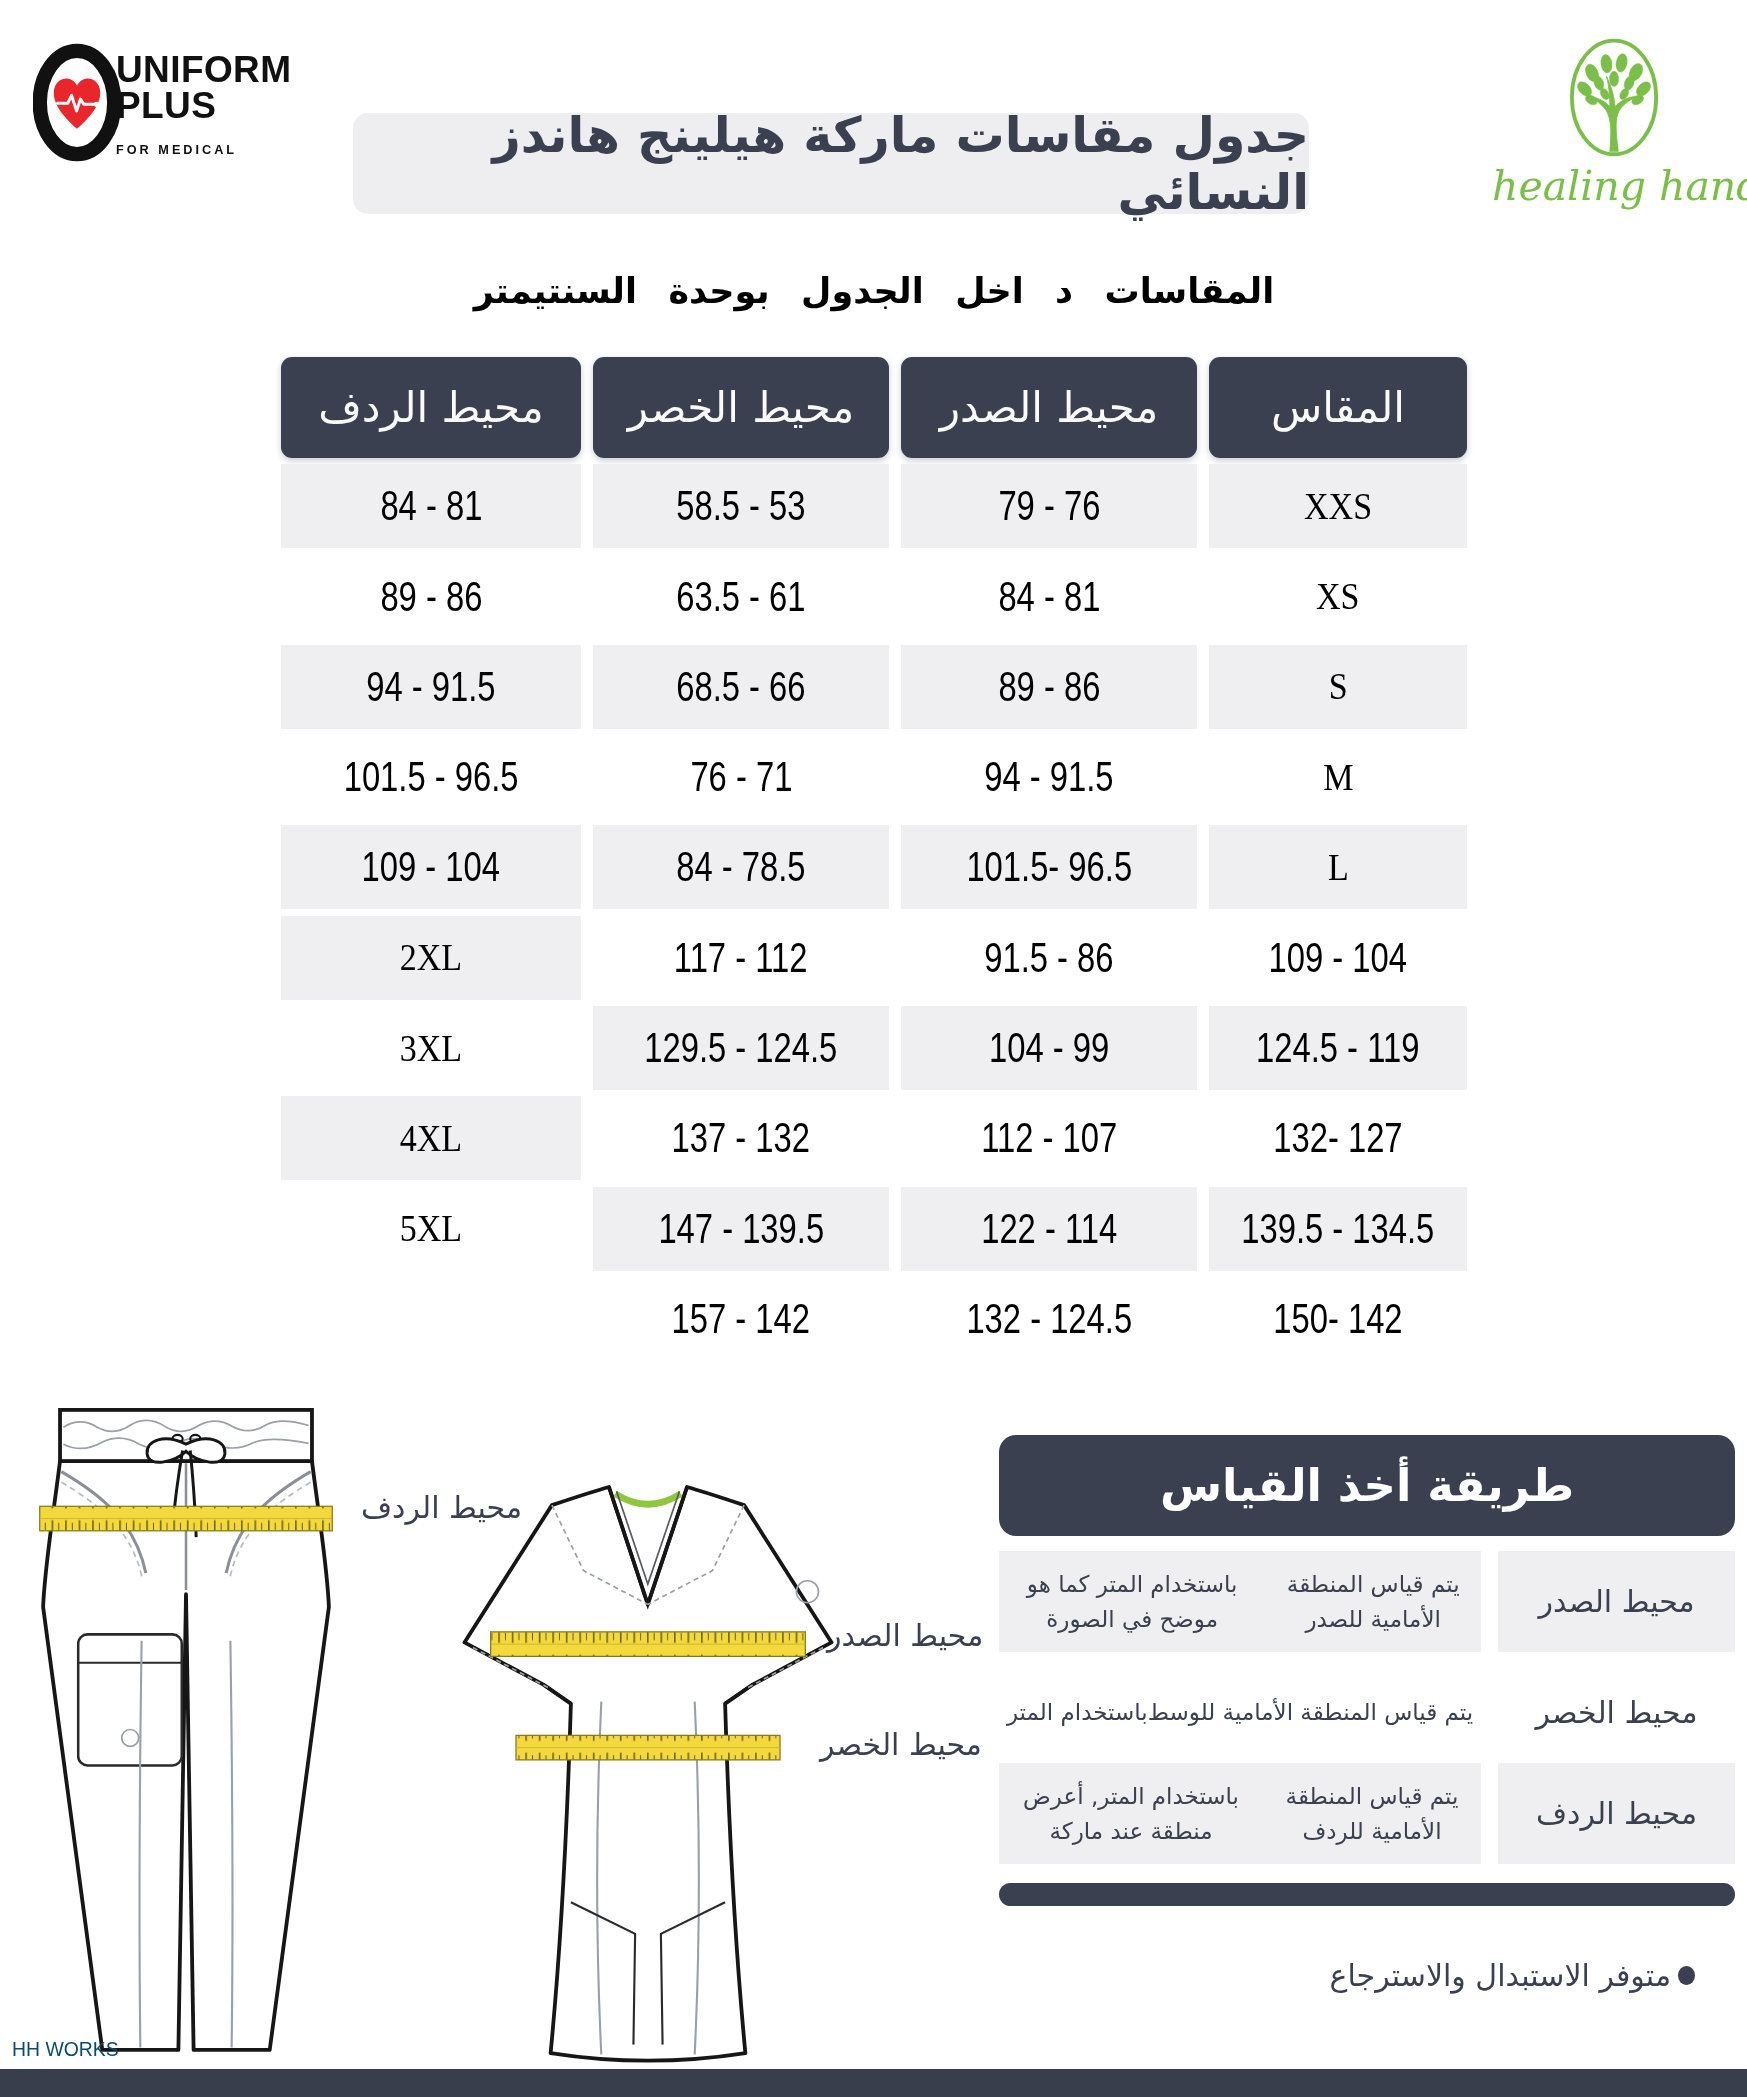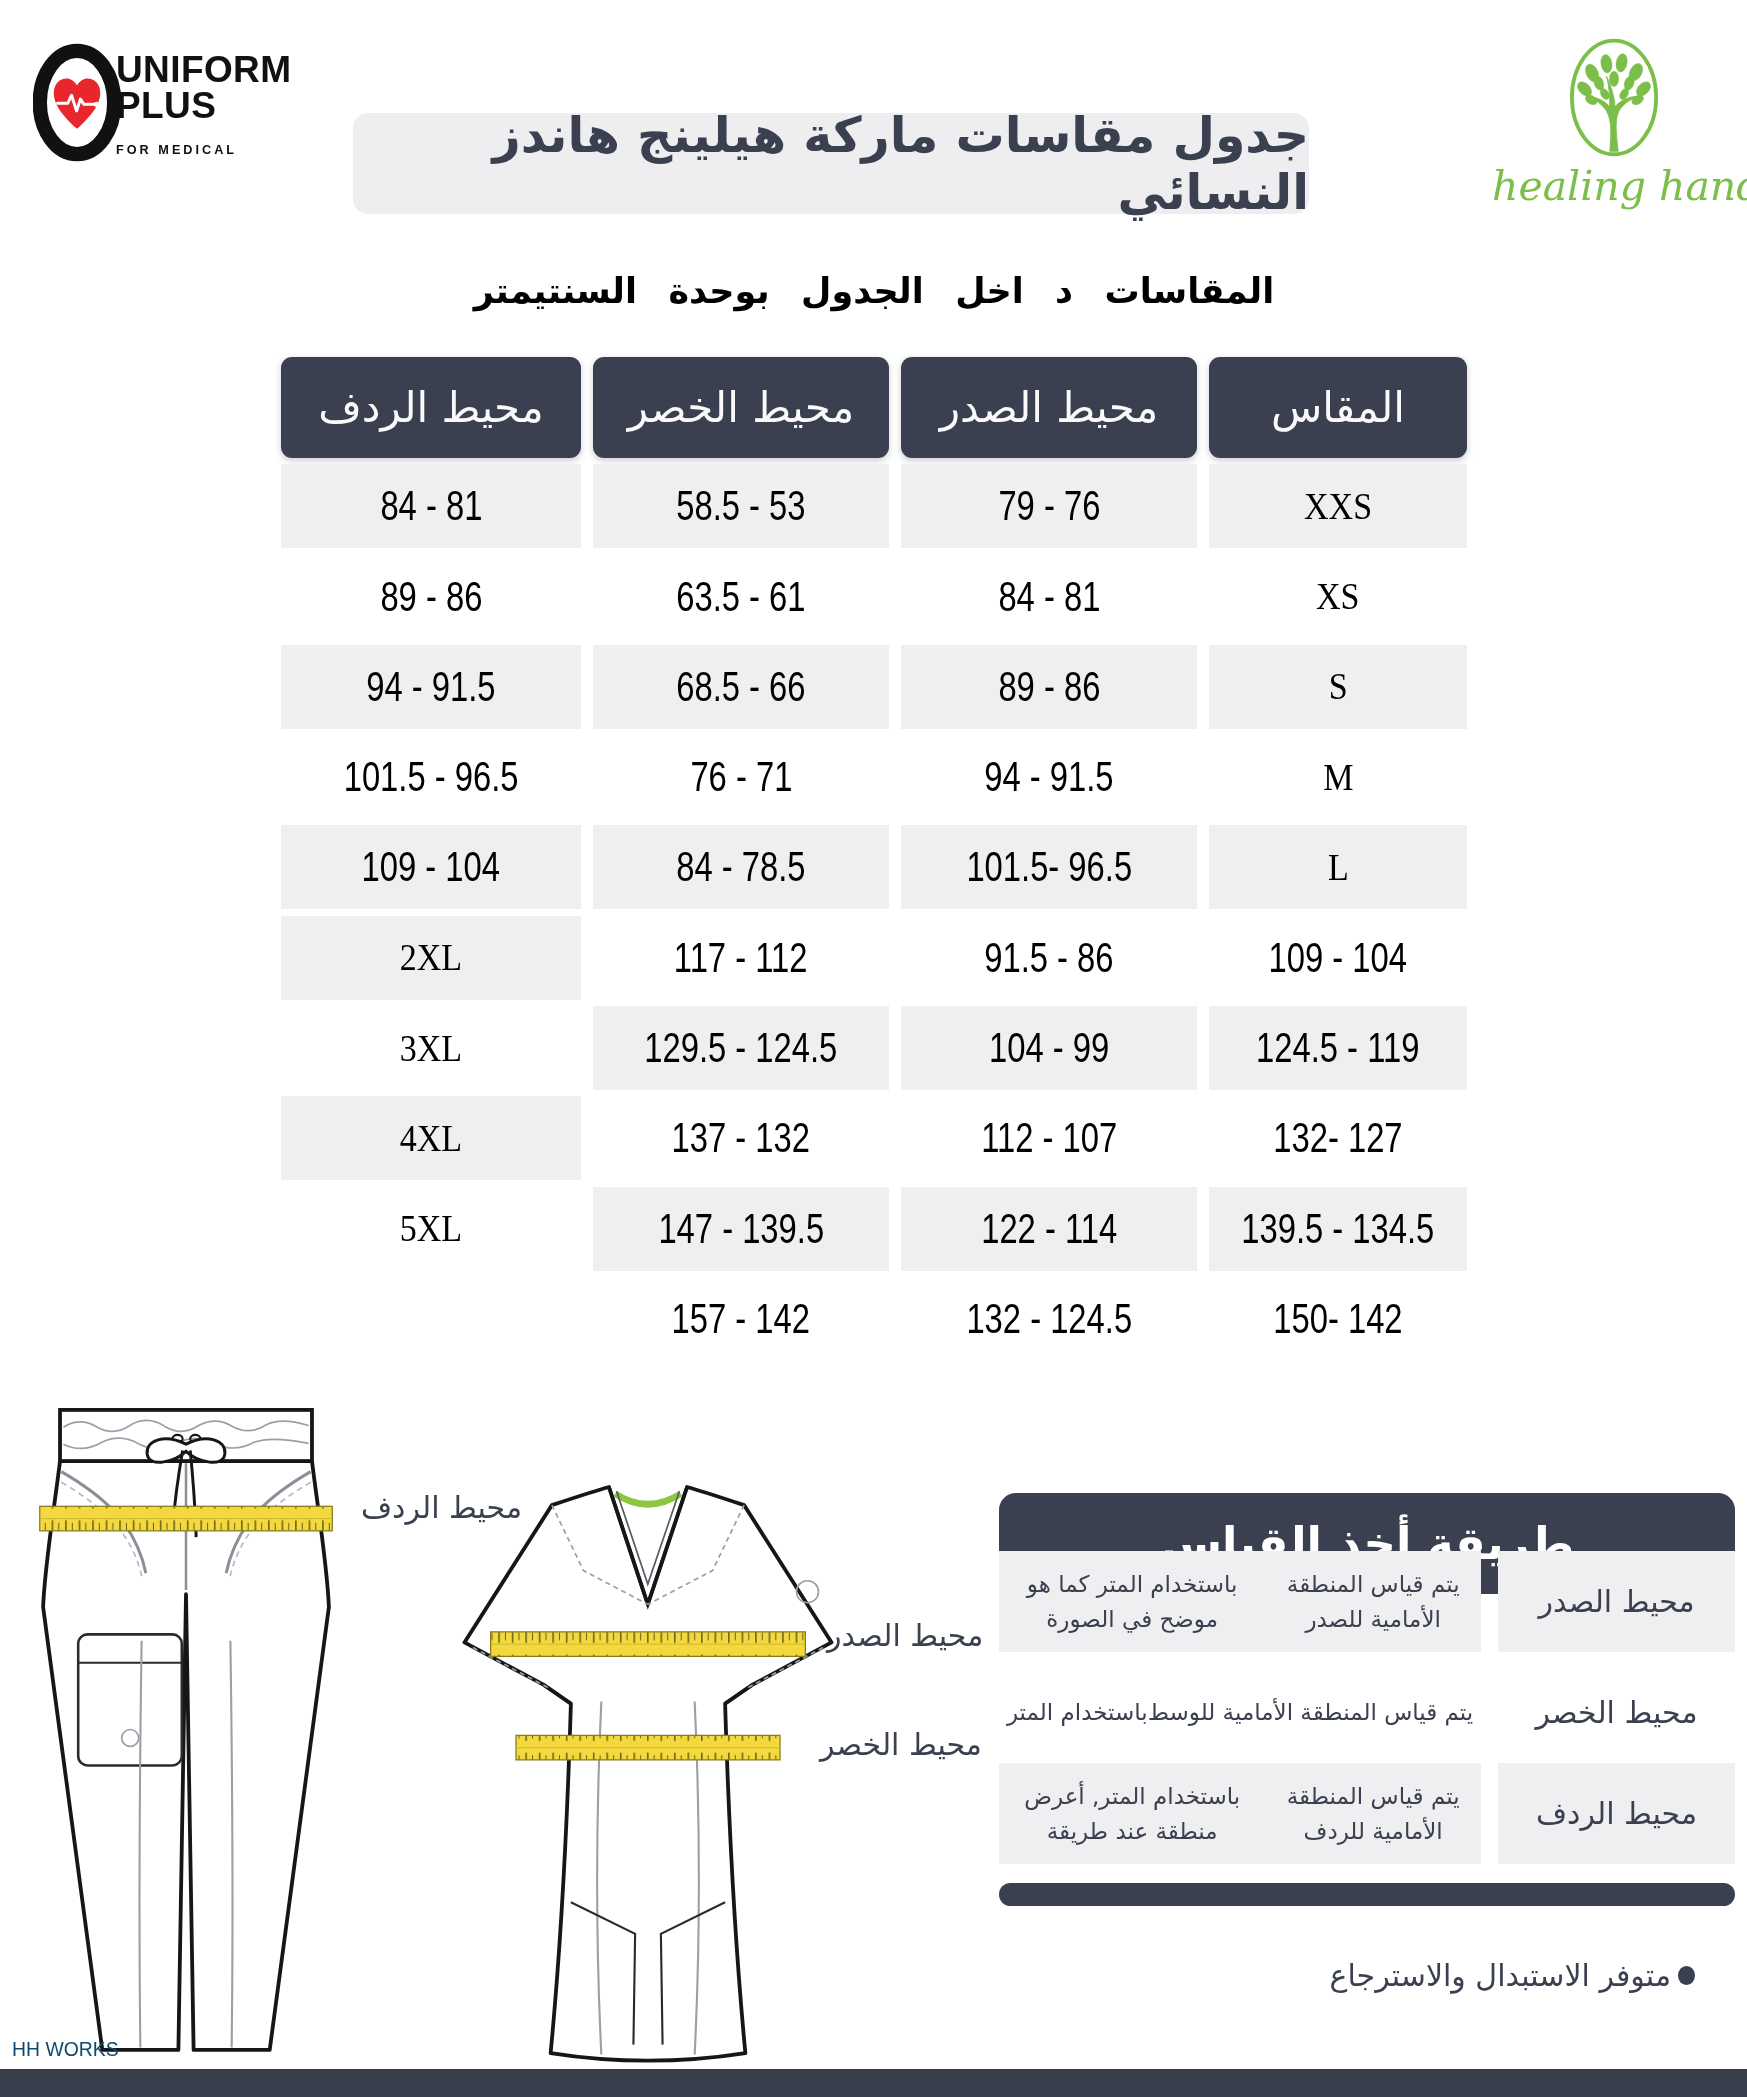--- a/index.html
+++ b/index.html
@@ -33,21 +33,21 @@
           justify-content:center;color:#fafafa;font-size:42px;direction:rtl;
           box-shadow:0 2.5px 6px rgba(58,64,79,.25);}
   .d-cell{height:84px;display:flex;align-items:center;justify-content:center;background:#ffffff;}
   .d-cell.odd{background:#efeff1;}
   .num{display:inline-block;transform:scaleX(0.78);font-size:42px;color:#000;
        font-family:"Liberation Sans",sans-serif;white-space:nowrap;}
   .siz{display:inline-block;transform:scaleX(0.92);font-size:37px;color:#000;
        font-family:"Liberation Serif",serif;white-space:nowrap;}
 
   
-  .guide-bar{left:999px;top:1493px;width:736px;height:101px;background:#3a404f;border-radius:17px;
+  .guide-bar{left:999px;top:1435px;width:736px;height:101px;background:#3a404f;border-radius:17px;
              display:flex;align-items:center;justify-content:center;text-align:center;}
   .guide-bar span{color:#ffffff;font-size:45px;font-weight:bold;direction:rtl;}
   .g-row{left:999px;width:736px;height:101px;display:flex;direction:rtl;gap:17px;}
   .g-label{width:237px;display:flex;align-items:center;justify-content:center;font-size:30px;
            color:#3a404f;direction:rtl;}
   .g-desc{flex:1;display:flex;flex-direction:row;align-items:center;justify-content:center;
           font-size:23px;line-height:1.5;color:#3a404f;direction:rtl;text-align:center;}
   .g-gray{background:#efeff1;}
   .divider{left:999px;top:1883px;width:736px;height:23px;background:#3a404f;border-radius:11.4px;}
   .note{left:1158px;top:1958px;width:537px;display:flex;direction:rtl;align-items:center;
@@ -339,21 +339,21 @@
     <div class="g-label">محيط الخصر</div>
     <div class="g-desc">
       <span>يتم قياس المنطقة الأمامية للوسط</span>
       <span>باستخدام المتر</span>
     </div>
   </div>
   <div class="abs g-row" style="top:1763px;">
     <div class="g-label g-gray">محيط الردف</div>
     <div class="g-desc g-gray">
       <span>يتم قياس المنطقة الأمامية للردف</span>
-      <span>باستخدام المتر, أعرض منطقة عند طريقة</span>
+      <span>باستخدام المتر, أعرض منطقة عند ماركة</span>
     </div>
   </div>
 
   <div class="abs divider"></div>
 
   <div class="abs note">
     <span class="dot"></span>
     <span>متوفر الاستبدال والاسترجاع</span>
   </div>
 

